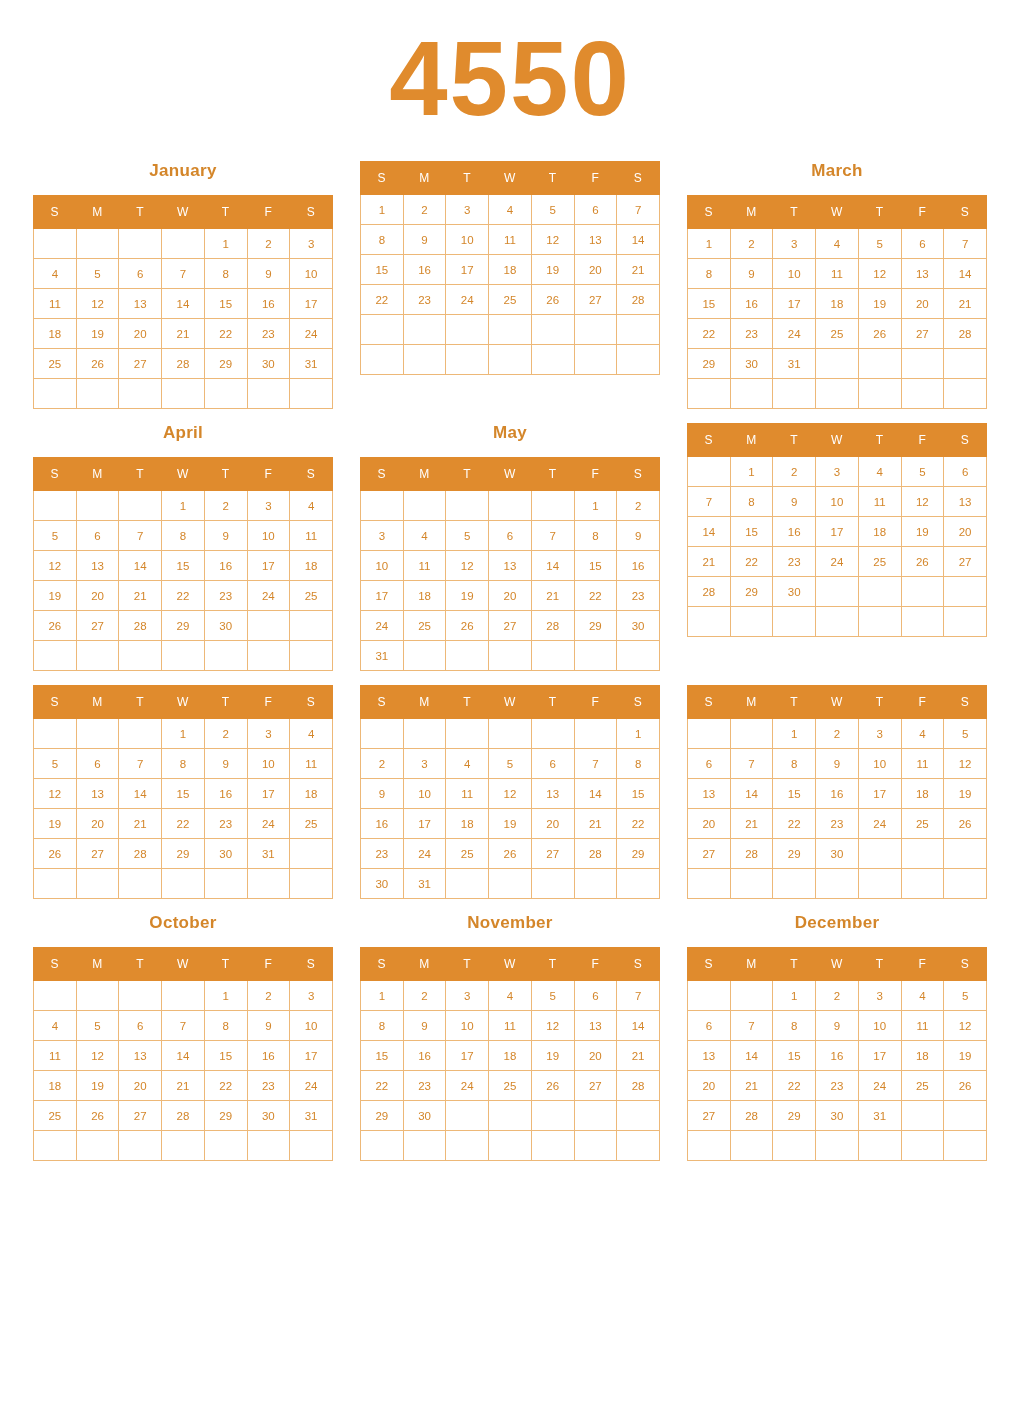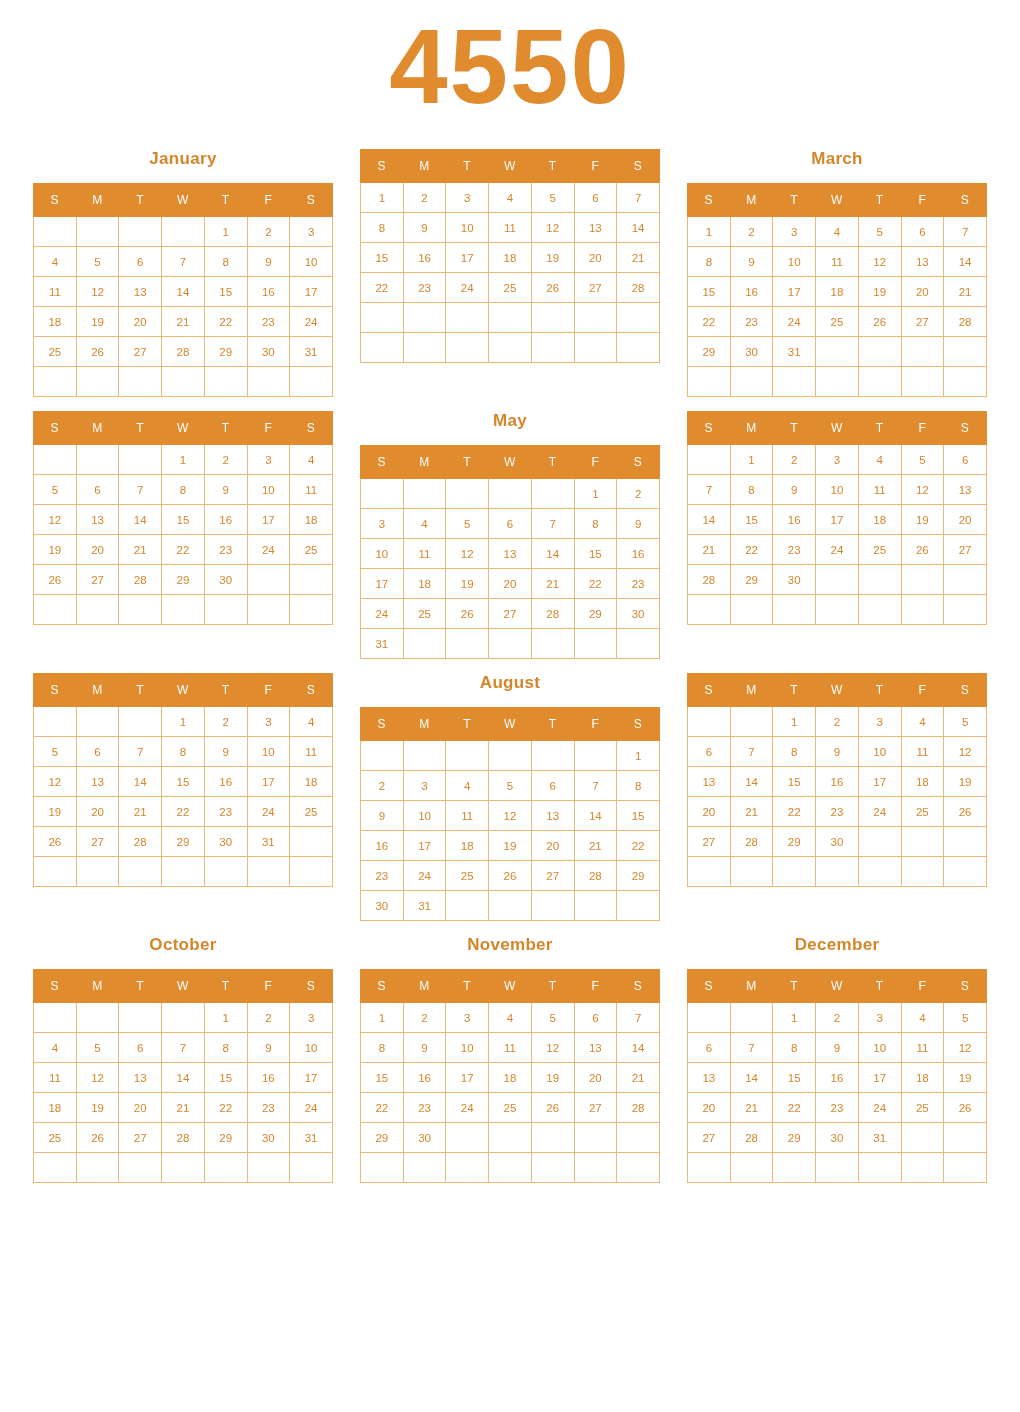--- a/index.html
+++ b/index.html
@@ -15,21 +15,21 @@
     position: relative;
     overflow: hidden;
   }
   .year-title {
     text-align: center;
     font-size: 105px;
     font-weight: bold;
     color: #e08b2d;
     letter-spacing: 2px;
     line-height: 1;
-    padding-top: 14px;
+    padding-top: 26px;
     margin: 0;
   }
   .calendar-grid {
     margin: 0 auto;
     width: 960px;
     display: grid;
     grid-template-columns: repeat(3, 1fr);
     column-gap: 21px;
     row-gap: 0px;
     padding-top: 30px;
@@ -287,20 +287,21 @@
             <td></td>
             <td></td>
             <td></td>
             <td></td>
             <td></td>
           </tr>
         </tbody>
       </table>
     </div>
     <div class="month-block">
+      <div class="month-name">April</div>
       <table class="month-table">
         <thead>
           <tr>
             <th>S</th>
             <th>M</th>
             <th>T</th>
             <th>W</th>
             <th>T</th>
             <th>F</th>
             <th>S</th>
@@ -572,21 +573,20 @@
             <td></td>
             <td></td>
             <td></td>
             <td></td>
             <td></td>
           </tr>
         </tbody>
       </table>
     </div>
     <div class="month-block">
-      <div class="month-name">August</div>
       <table class="month-table">
         <thead>
           <tr>
             <th>S</th>
             <th>M</th>
             <th>T</th>
             <th>W</th>
             <th>T</th>
             <th>F</th>
             <th>S</th>

